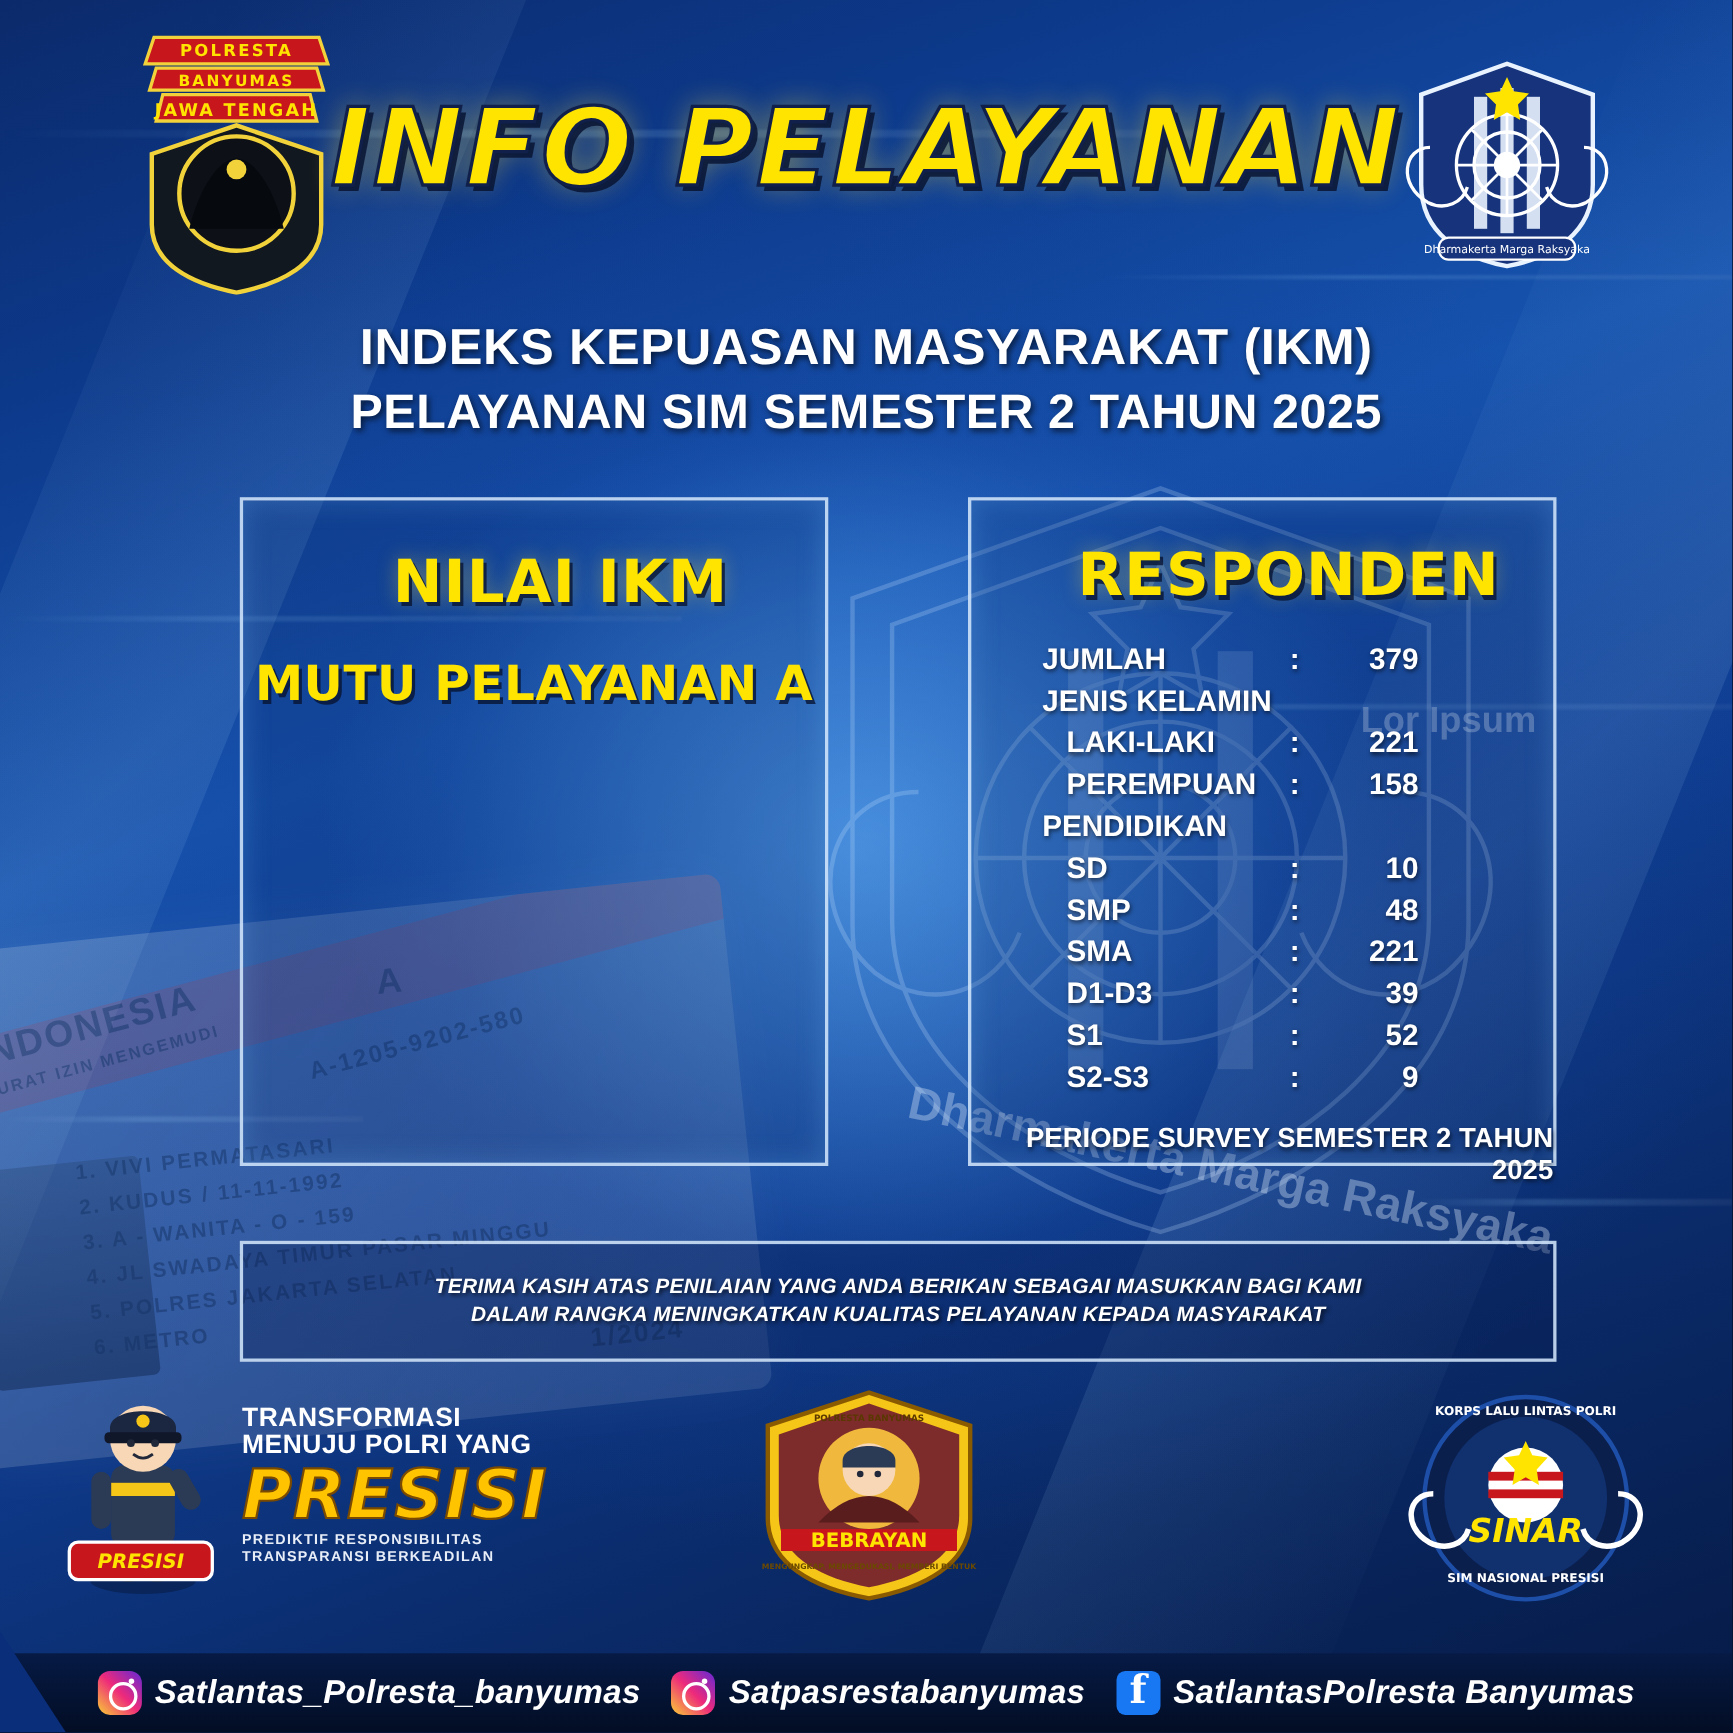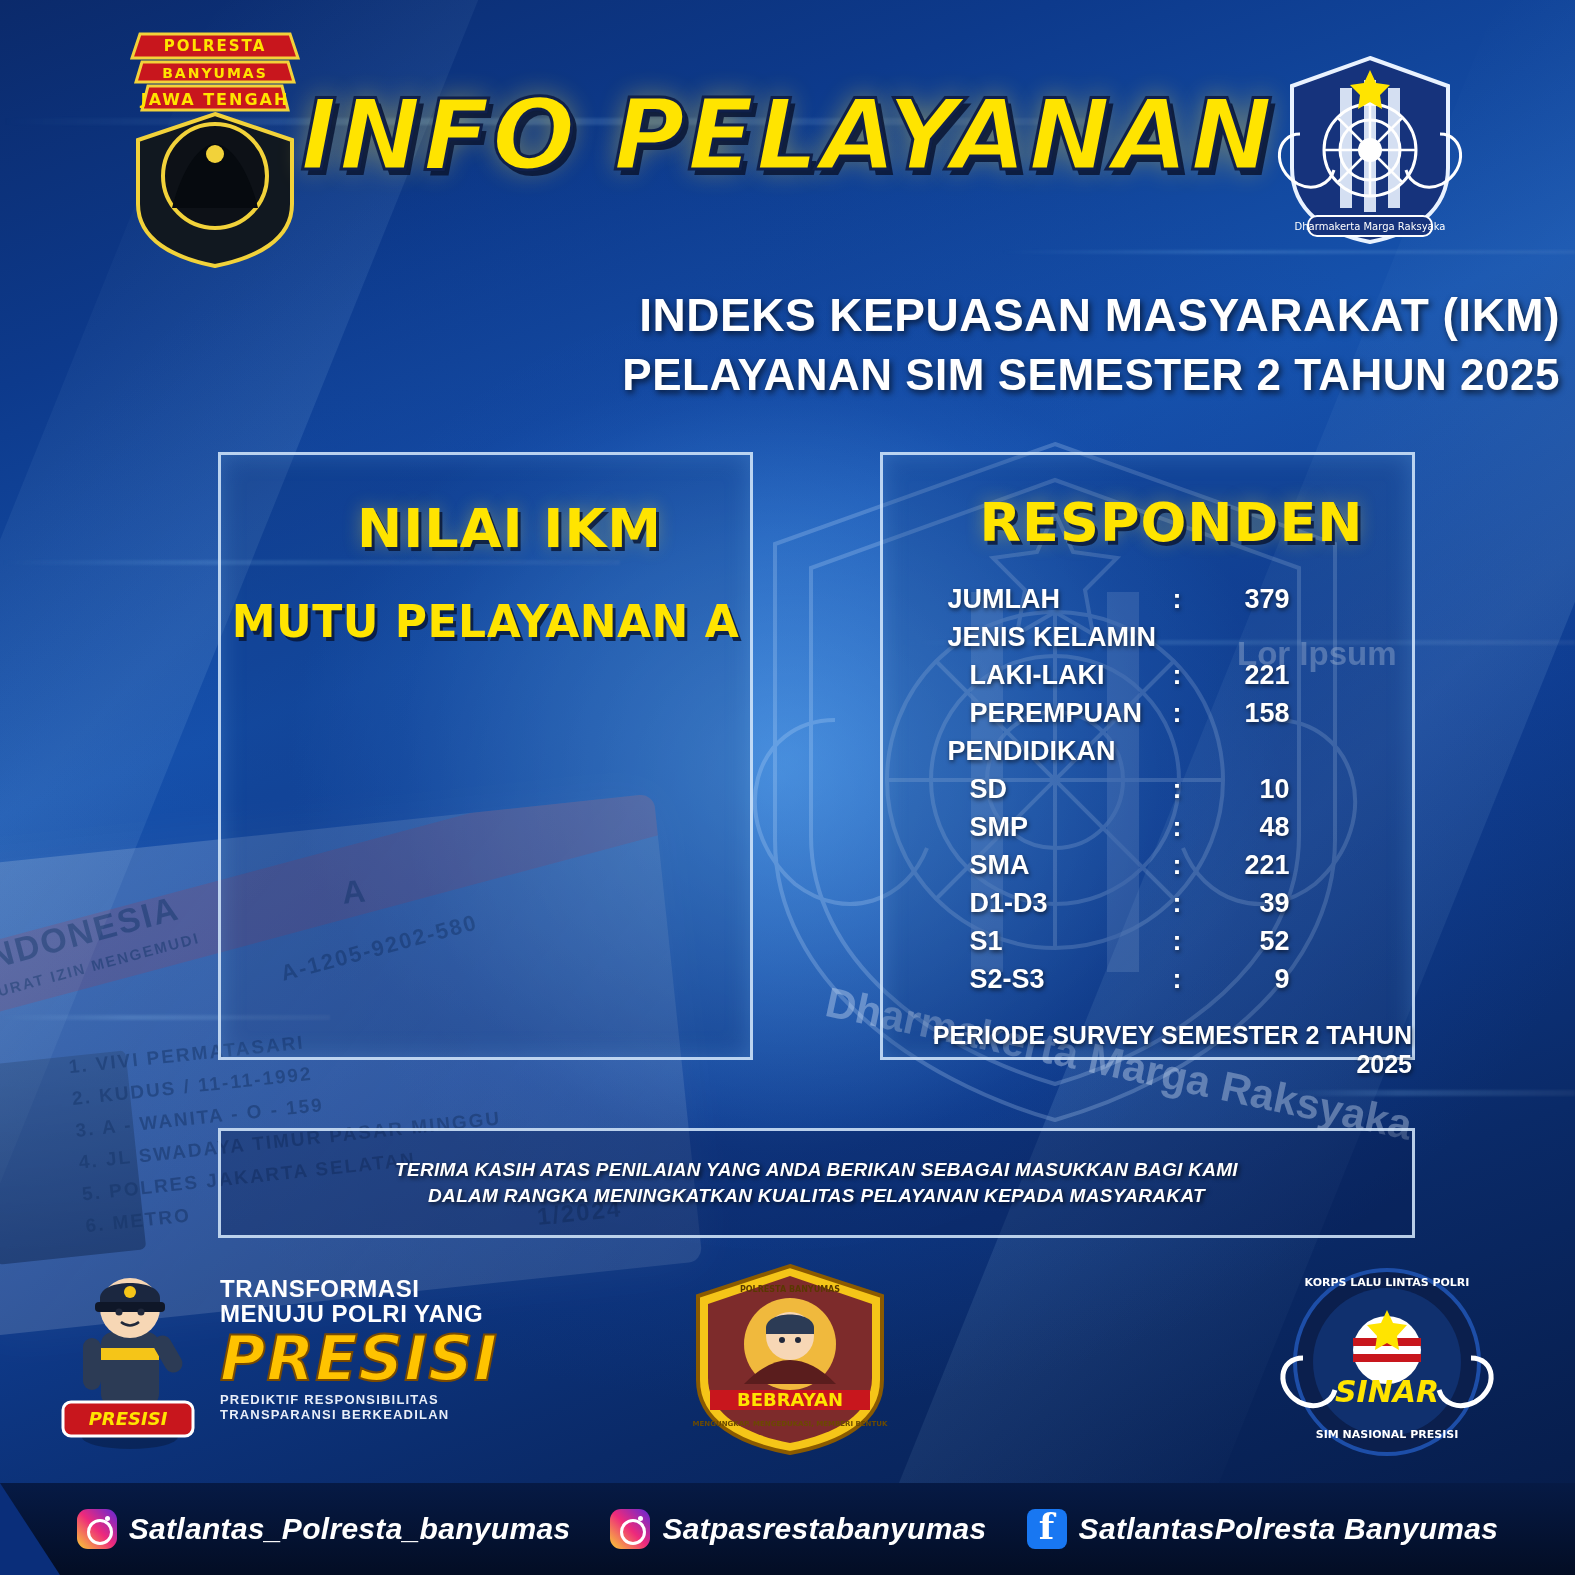--- a/index.html
+++ b/index.html
@@ -99,22 +99,22 @@
   .emblem-left {
     position: absolute; left: 120px; top: 18px;
     width: 190px; height: 250px;
   }
   .emblem-right {
     position: absolute; right: 105px; top: 50px;
     width: 200px; height: 200px;
   }
   
   .subtitle-wrap {
-    position: absolute; left: 0; right: 15px; top: 288px;
-    text-align: right;
+    position: absolute; left: 0; right: 0; top: 288px;
+    text-align: center;
   }
   .subtitle-1 {
     font-size: 46px; font-weight: bold; color: #ffffff;
     letter-spacing: 0.5px;
     text-shadow: 2px 3px 6px rgba(0,0,0,0.65);
   }
   .subtitle-2 {
     margin-top: 8px;
     font-size: 44px; font-weight: bold; color: #ffffff;
     letter-spacing: 0.5px;
@@ -226,24 +226,24 @@
     color: #ffc300;
     letter-spacing: 1px;
     -webkit-text-stroke: 2px #7a4a00;
     line-height: 66px;
   }
   .presisi-tag {
     color: #e8eef8; font-size: 13px; font-weight: bold; letter-spacing: 1.2px;
   }
   
   .footer {
-    position: absolute; left: 0; bottom: 0; width: 100%; height: 92px;
+    position: absolute; left: 0; bottom: 0; width: 100%; height: 72px;
     background: linear-gradient(180deg, #061a45 0%, #030d24 100%);
     display: flex; align-items: center; justify-content: center;
-    gap: 40px;
+    gap: 28px;
   }
   .foot-item { display: flex; align-items: center; gap: 12px; }
   .foot-text {
     color: #ffffff; font-size: 30px; font-weight: bold; font-style: italic;
     letter-spacing: 0.3px;
   }
   .ig-icon {
     width: 40px; height: 40px; border-radius: 11px;
     background: linear-gradient(45deg, #f9ce34, #ee2a7b 50%, #6228d7);
     position: relative;

